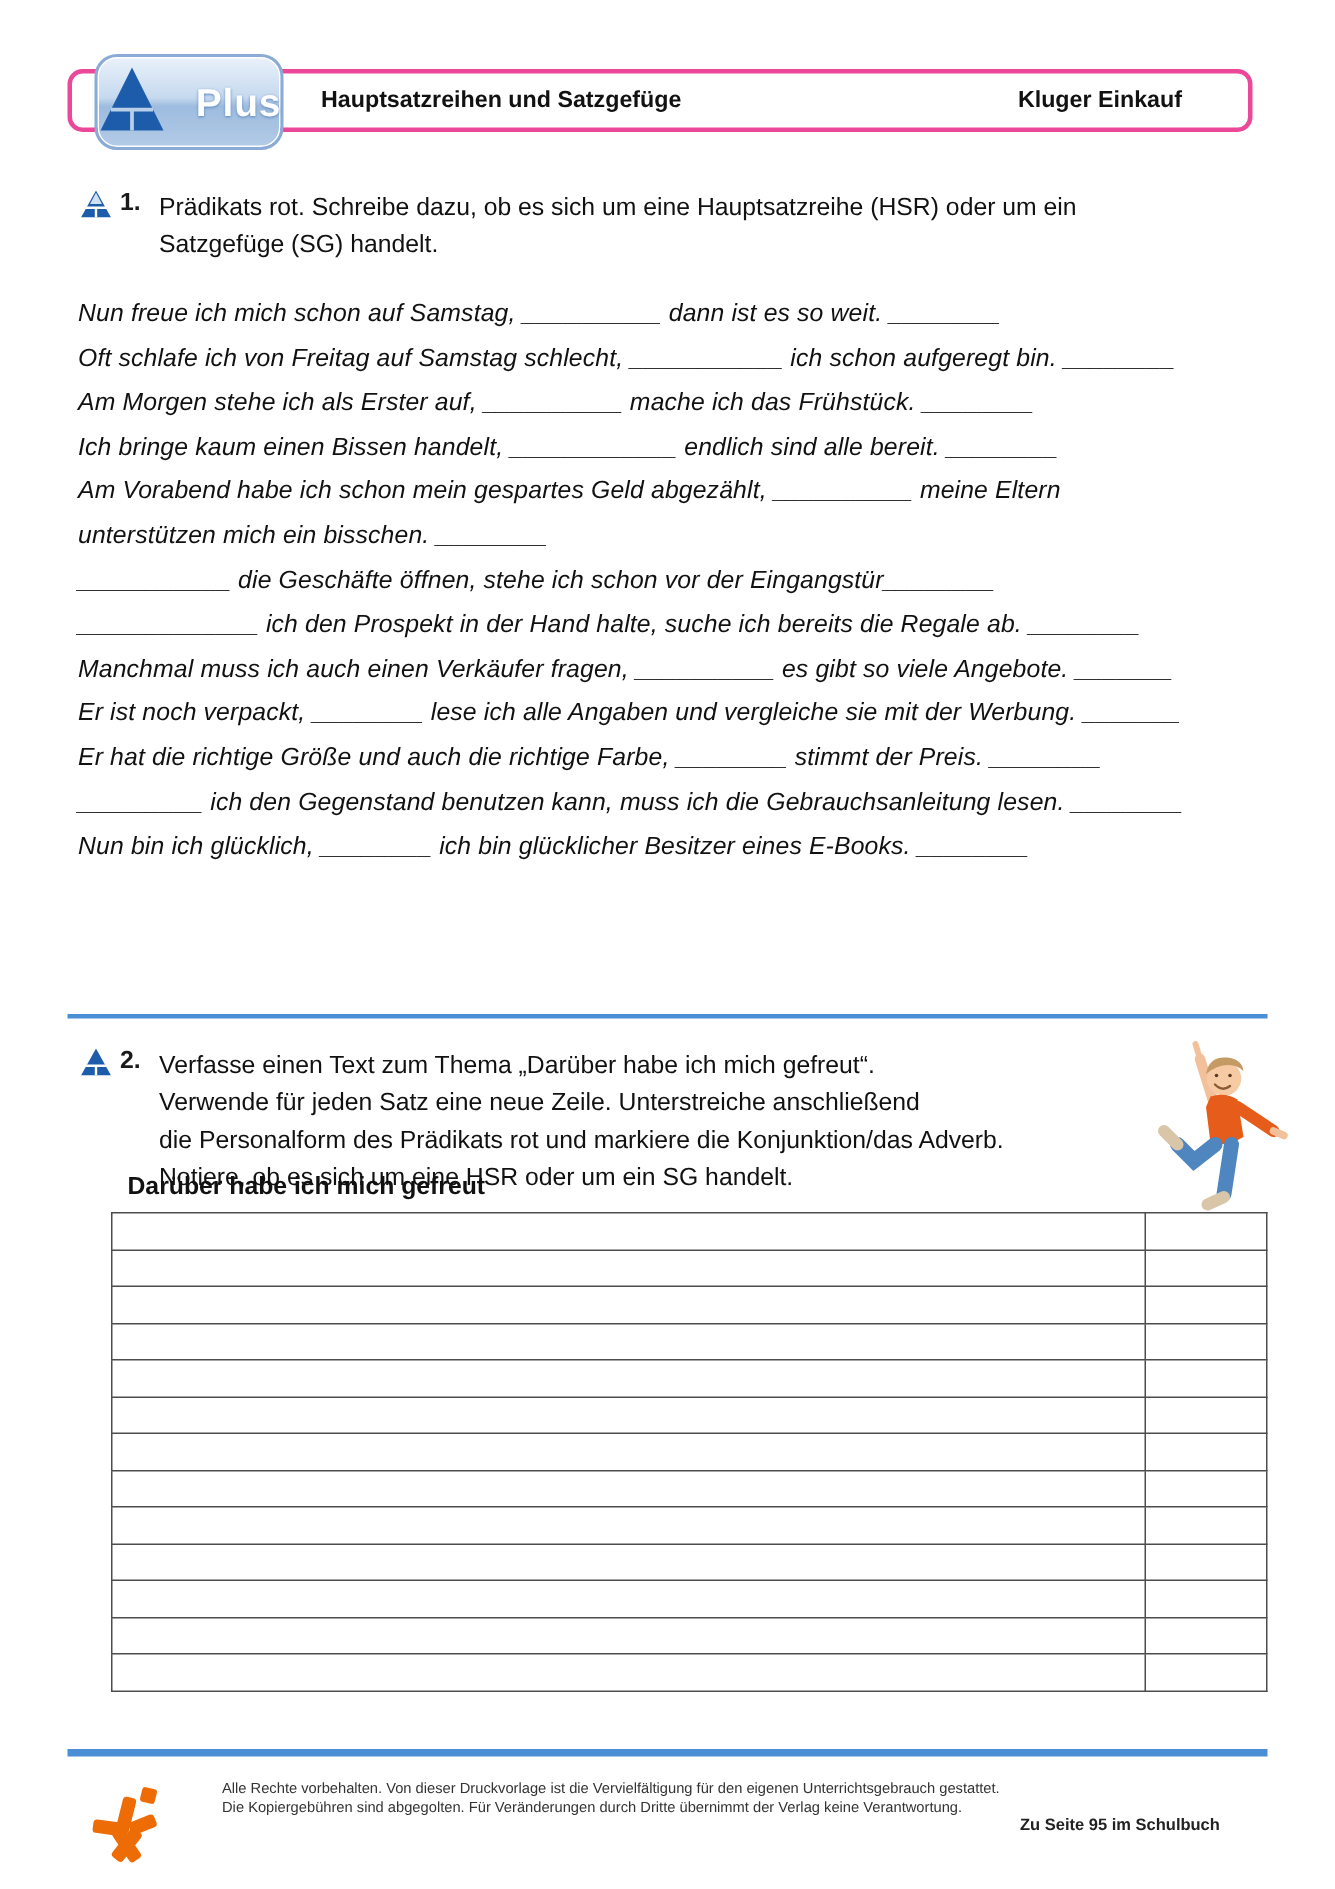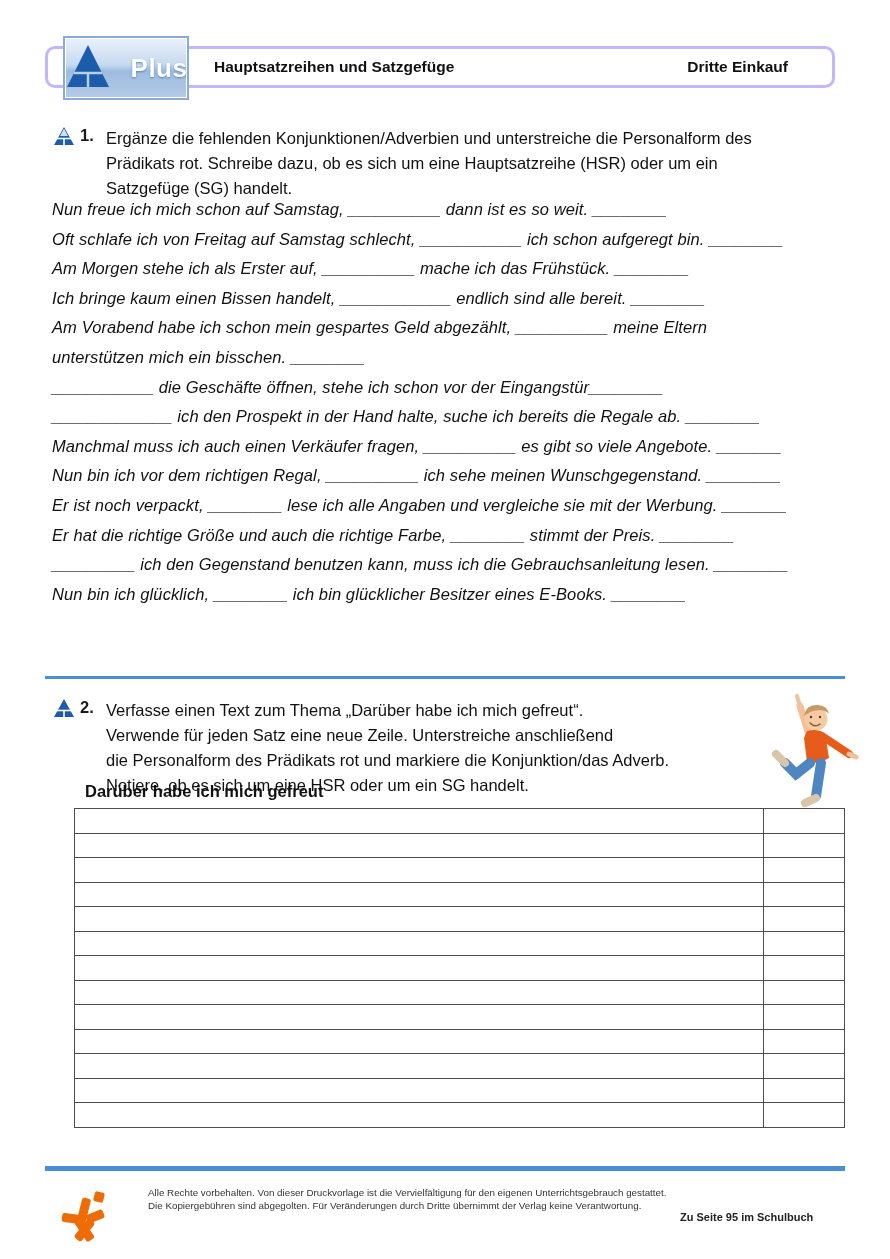--- a/index.html
+++ b/index.html
@@ -3,28 +3,28 @@
 <meta charset="utf-8">
 <style>
   html,body{margin:0;padding:0;background:#ffffff;}
   .page{
     position:relative;width:890px;height:1259px;background:#ffffff;overflow:hidden;
     font-family:"Liberation Sans","DejaVu Sans",sans-serif;color:#1a1a1a;
   }
   
   .header-bar{
     position:absolute;left:45px;top:46px;width:784px;height:36px;
-    border:3px solid #c4b5fd;border-radius:10px;background:#ffffff;
+    border:3px solid #ec4899;border-radius:10px;background:#ffffff;
     display:flex;align-items:center;
   }
   .header-title{margin-left:166px;font-size:15.5px;font-weight:bold;color:#111;}
   .header-topic{margin-left:auto;margin-right:44px;font-size:15.5px;font-weight:bold;color:#111;}
   .logo-box{
     position:absolute;left:63px;top:36px;width:122px;height:60px;
-    border:2px solid #89abd6;border-radius:0;
+    border:2px solid #89abd6;border-radius:15px;
     background:linear-gradient(180deg,#eaf2fb 0%,#c6d9ef 45%,#9dbcdf 55%,#b3cbe6 100%);
     box-shadow:0 0 0 1px #ffffff inset;
     display:flex;align-items:center;justify-content:center;gap:20px;
   }
   .logo-plus{font-size:26px;font-weight:bold;color:#ffffff;text-shadow:0 1px 2px #5b85b8;letter-spacing:0.5px;}
   
   .task-icon{position:absolute;width:20px;height:18px;}
   .task1-icon{left:54px;top:127px;}
   .task2-icon{left:54px;top:699px;}
   .task-number{position:absolute;font-size:16.5px;font-weight:bold;}
@@ -56,21 +56,21 @@
   .footer-text{position:absolute;left:148px;top:1187px;width:540px;font-size:9.8px;line-height:12.8px;color:#333;}
   .footer-ref{position:absolute;left:680px;top:1211px;font-size:11px;font-weight:bold;color:#222;}
 </style>
 </head>
 <body>
 
 <div class="page">
 
   <div class="header-bar">
     <span class="header-title">Hauptsatzreihen und Satzgefüge</span>
-    <span class="header-topic">Dritte Einkauf</span>
+    <span class="header-topic">Kluger Einkauf</span>
   </div>
   <div class="logo-box">
     <span>
       <svg width="46" height="44" viewBox="0 0 46 44">
         <polygon points="23,1 44,43 2,43" fill="#1c5cab"></polygon>
         <line x1="9" y1="29" x2="37" y2="29" stroke="#b9cfe8" stroke-width="2.5"></line>
         <line x1="23" y1="29" x2="23" y2="43" stroke="#b9cfe8" stroke-width="2.5"></line>
       </svg>
     </span>
     <span class="logo-plus">Plus</span>
@@ -79,36 +79,34 @@
   <span class="task-icon task1-icon">
     <svg width="20" height="18" viewBox="0 0 20 18">
       <polygon points="10,0 20,18 0,18" fill="#1c5cab"></polygon>
       <polygon points="10,1.5 14,9 6,9" fill="#cfe0f2"></polygon>
       <line x1="3" y1="11.5" x2="17" y2="11.5" stroke="#ffffff" stroke-width="1.6"></line>
       <line x1="10" y1="11.5" x2="10" y2="18" stroke="#ffffff" stroke-width="1.6"></line>
     </svg>
   </span>
   <span class="task-number task1-number">1.</span>
   <div class="instruction task1-instruction">
-      <div>Ergänze die fehlenden Konjunktionen/Adverbien und unterstreiche die Personalform des</div>
       <div>Prädikats rot. Schreibe dazu, ob es sich um eine Hauptsatzreihe (HSR) oder um ein</div>
       <div>Satzgefüge (SG) handelt.</div>
     </div>
 
   <div class="sentences">
       <div class="sentence-line">Nun freue ich mich schon auf Samstag, __________ dann ist es so weit. ________</div>
       <div class="sentence-line">Oft schlafe ich von Freitag auf Samstag schlecht, ___________ ich schon aufgeregt bin. ________</div>
       <div class="sentence-line">Am Morgen stehe ich als Erster auf, __________ mache ich das Frühstück. ________</div>
       <div class="sentence-line">Ich bringe kaum einen Bissen handelt, ____________ endlich sind alle bereit. ________</div>
       <div class="sentence-line">Am Vorabend habe ich schon mein gespartes Geld abgezählt, __________ meine Eltern</div>
       <div class="sentence-line">unterstützen mich ein bisschen. ________</div>
       <div class="sentence-line">___________ die Geschäfte öffnen, stehe ich schon vor der Eingangstür________</div>
       <div class="sentence-line">_____________ ich den Prospekt in der Hand halte, suche ich bereits die Regale ab. ________</div>
       <div class="sentence-line">Manchmal muss ich auch einen Verkäufer fragen, __________ es gibt so viele Angebote. _______</div>
-      <div class="sentence-line">Nun bin ich vor dem richtigen Regal, __________ ich sehe meinen Wunschgegenstand. ________</div>
       <div class="sentence-line">Er ist noch verpackt, ________ lese ich alle Angaben und vergleiche sie mit der Werbung. _______</div>
       <div class="sentence-line">Er hat die richtige Größe und auch die richtige Farbe, ________ stimmt der Preis. ________</div>
       <div class="sentence-line">_________ ich den Gegenstand benutzen kann, muss ich die Gebrauchsanleitung lesen. ________</div>
       <div class="sentence-line">Nun bin ich glücklich, ________ ich bin glücklicher Besitzer eines E-Books. ________</div>
     </div>
 
   <div class="divider divider-mid"></div>
 
   <span class="task-icon task2-icon">
     <svg width="20" height="18" viewBox="0 0 20 18">

